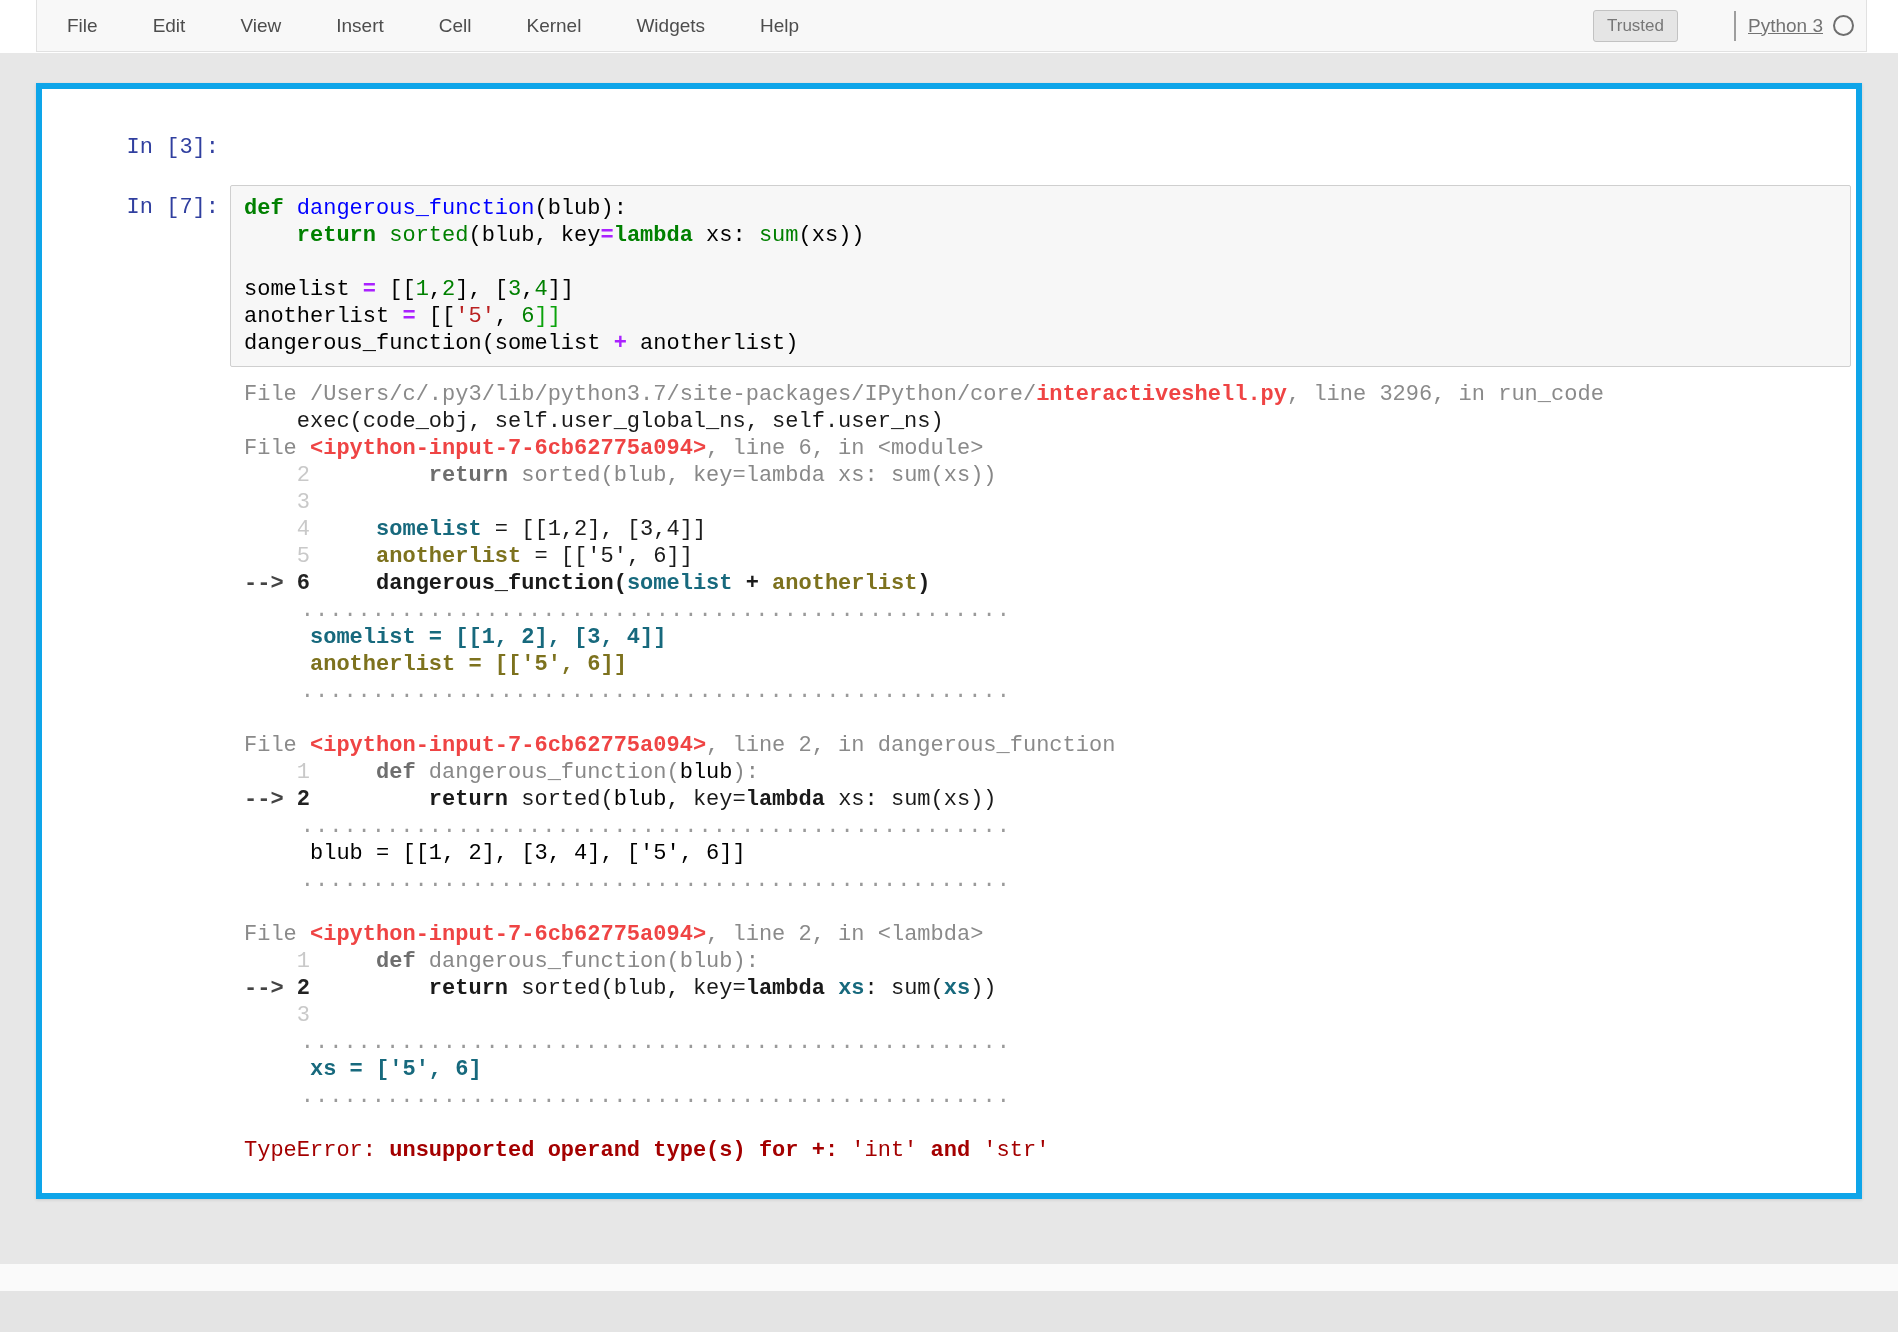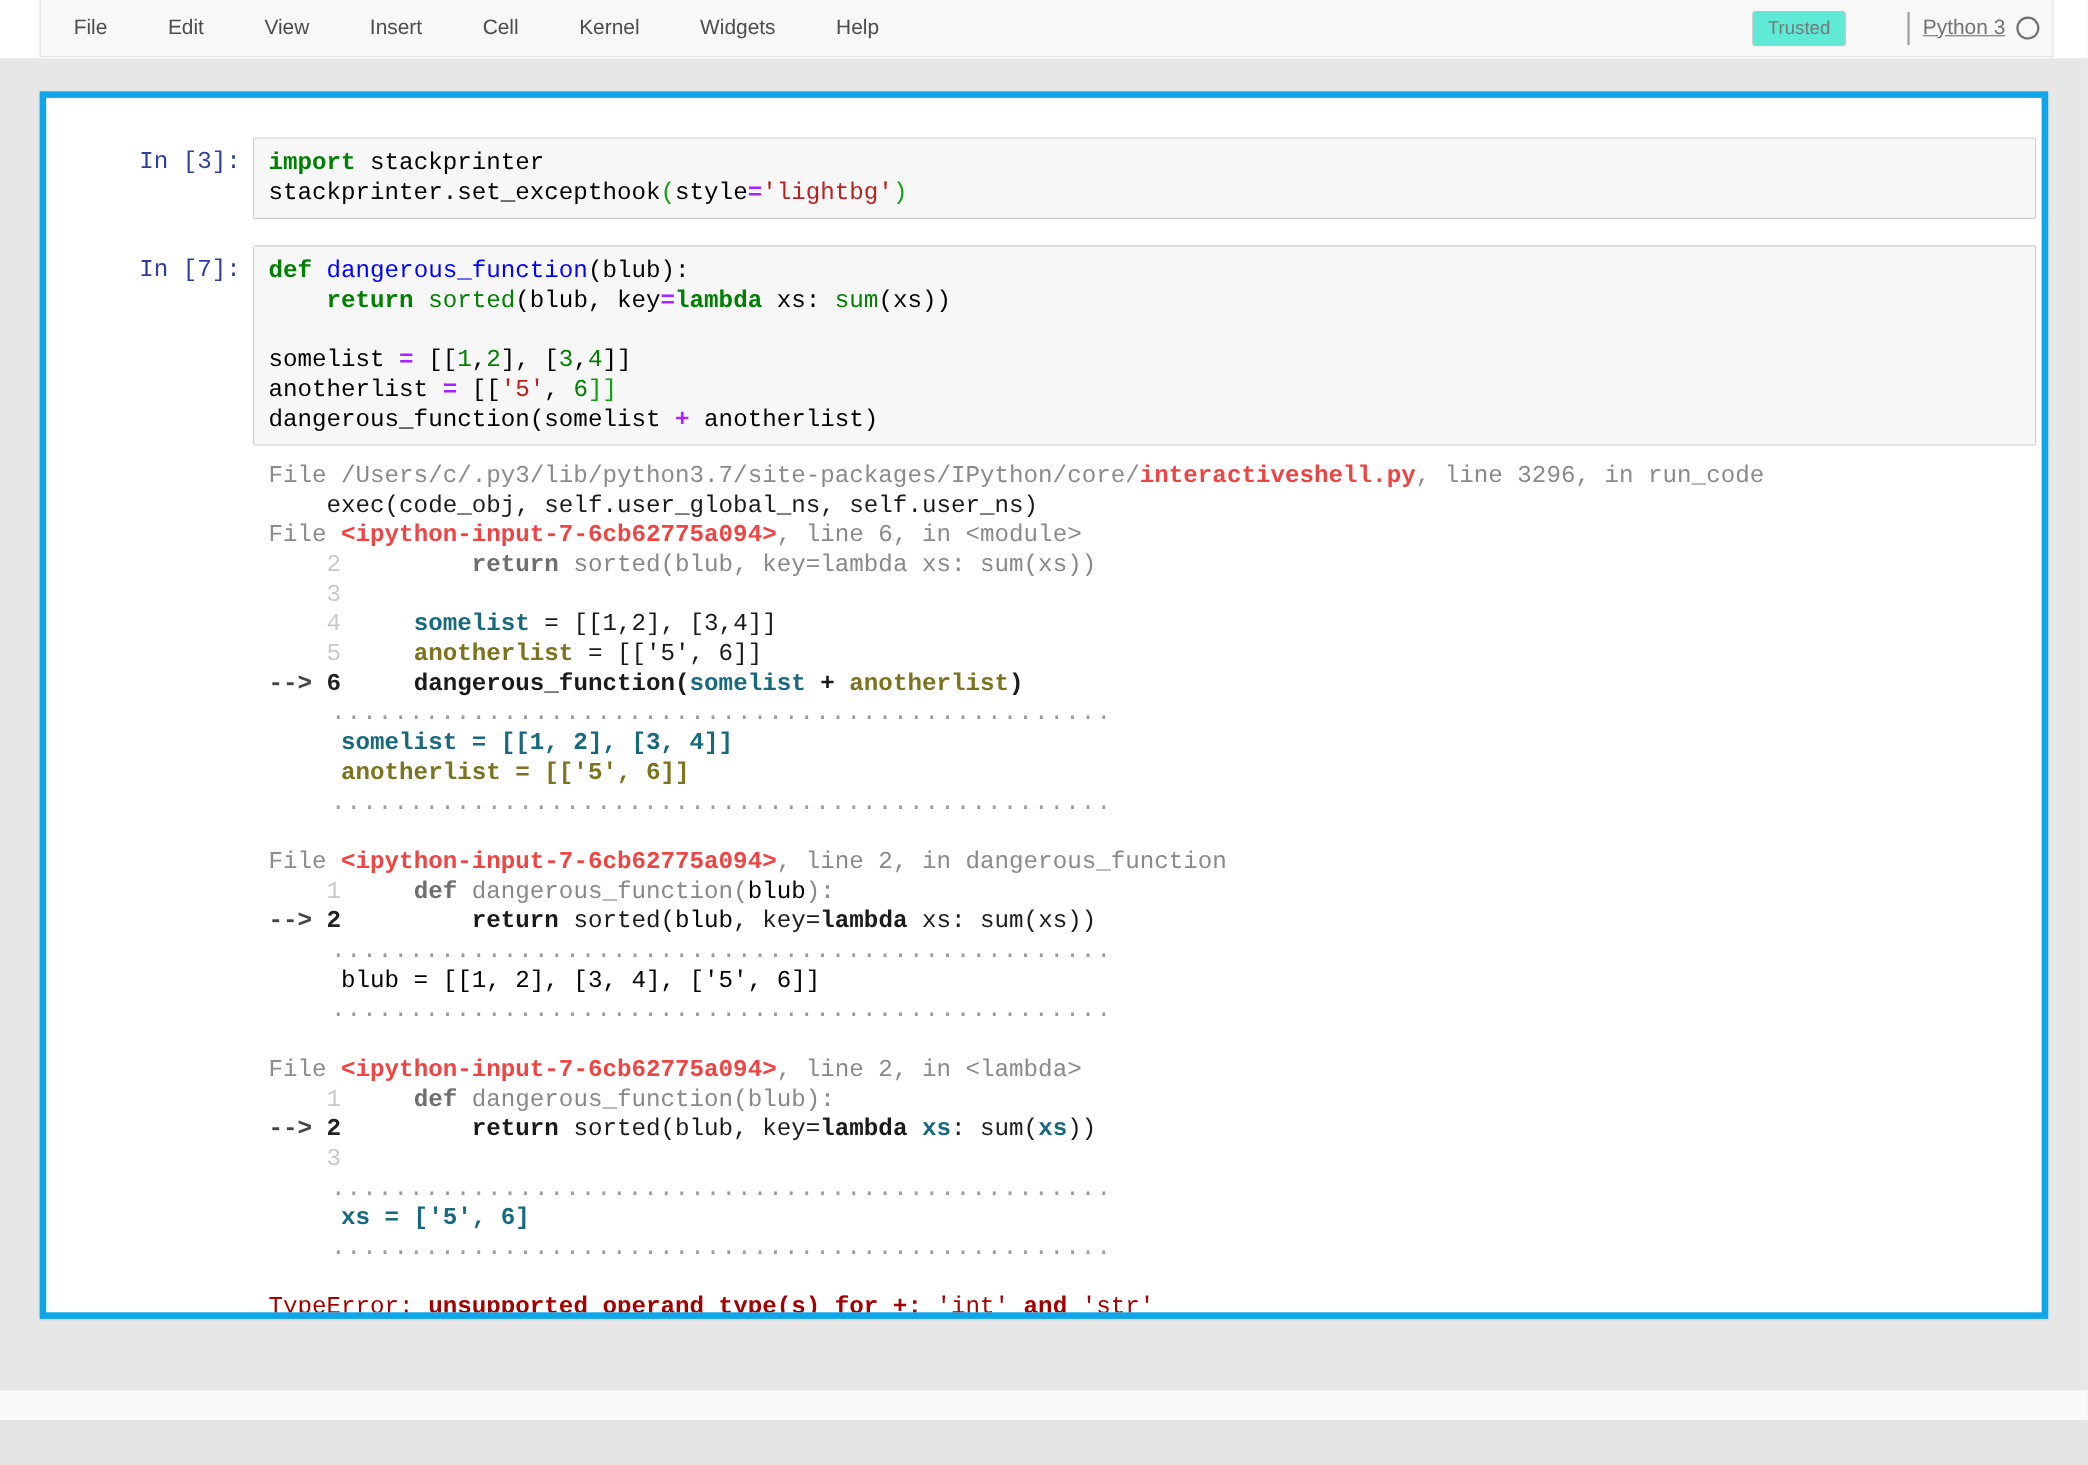--- a/index.html
+++ b/index.html
@@ -15,21 +15,21 @@
     background:#f8f8f8;border:1px solid #e1e1e1;border-top:none;box-sizing:border-box;
     display:flex;align-items:center;padding-left:30px;
   }
   .menubar ul{list-style:none;margin:0;padding:0;display:flex;align-items:center;}
   .menubar li{
     margin-right:55px;font-size:19px;color:#4d4d4d;cursor:pointer;white-space:nowrap;
   }
   .menu-right{margin-left:auto;display:flex;align-items:center;padding-right:12px;}
   .trusted{
     font-size:17px;color:#777;border:1px solid #c2c2c2;border-radius:3px;
-    background:#5eead4;padding:5px 13px;margin-right:56px;
+    background:#e5e5e5;padding:5px 13px;margin-right:56px;
   }
   .mdivider{width:2px;height:30px;background:#9e9e9e;margin-right:12px;}
   .kernel-name{font-size:19px;color:#737373;margin-right:10px;text-decoration:underline;}
   .kernel-circle{
     width:17px;height:17px;border:2.5px solid #6e6e6e;border-radius:50%;
     background:transparent;display:inline-block;
   }
   
   .nbwrap{
     position:absolute;left:36px;top:83px;width:1826px;height:1116px;
@@ -108,24 +108,20 @@
     <span class="mdivider"></span>
     <span class="kernel-name">Python 3</span>
     <span class="kernel-circle"></span>
   </div>
 </div>
 
 <div class="nbwrap">
 
   <div class="cell">
     <div class="prompt">In [3]:</div>
-    <div class="inputbox">
-      <pre class="code"><span class="tk-kw">import</span><span class="tk-p"> stackprinter</span>
-<span class="tk-p">stackprinter.set_excepthook</span><span class="tk-mb">(</span><span class="tk-p">style</span><span class="tk-op">=</span><span class="tk-str">'lightbg'</span><span class="tk-mb">)</span></pre>
-    </div>
   </div>
 
   <div class="cell" style="flex-wrap:wrap;">
     <div class="prompt">In [7]:</div>
     <div class="inputbox">
       <pre class="code"><span class="tk-kw">def</span><span class="tk-p"> </span><span class="tk-fn">dangerous_function</span><span class="tk-p">(blub):</span>
 <span class="tk-p">    </span><span class="tk-kw">return</span><span class="tk-p"> </span><span class="tk-bi">sorted</span><span class="tk-p">(blub, key</span><span class="tk-op">=</span><span class="tk-kw">lambda</span><span class="tk-p"> xs: </span><span class="tk-bi">sum</span><span class="tk-p">(xs))</span>
 
 <span class="tk-p">somelist </span><span class="tk-op">=</span><span class="tk-p"> [[</span><span class="tk-num">1</span><span class="tk-p">,</span><span class="tk-num">2</span><span class="tk-p">], [</span><span class="tk-num">3</span><span class="tk-p">,</span><span class="tk-num">4</span><span class="tk-p">]]</span>
 <span class="tk-p">anotherlist </span><span class="tk-op">=</span><span class="tk-p"> [[</span><span class="tk-str">'5'</span><span class="tk-p">, </span><span class="tk-num">6</span><span class="tk-mb">]]</span>

